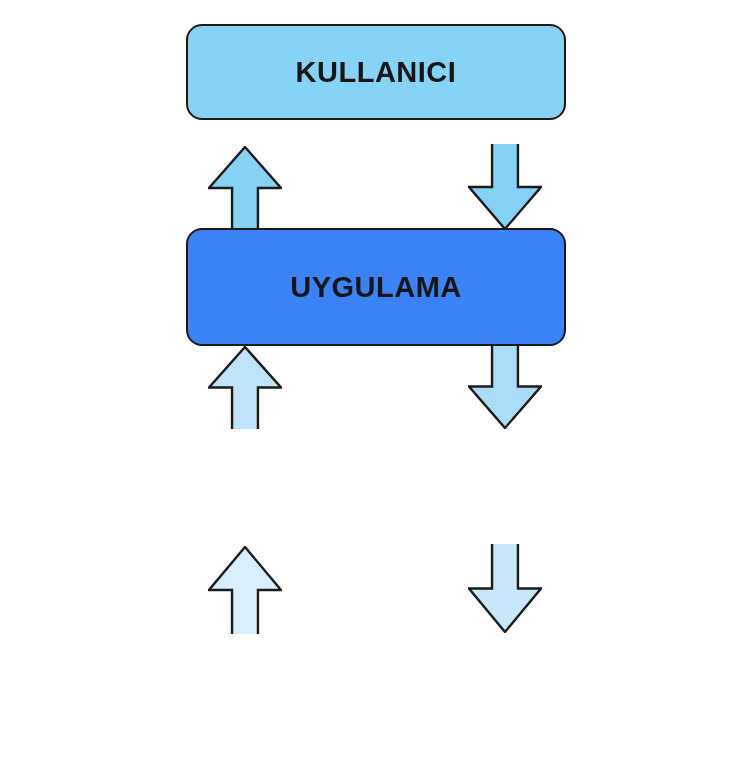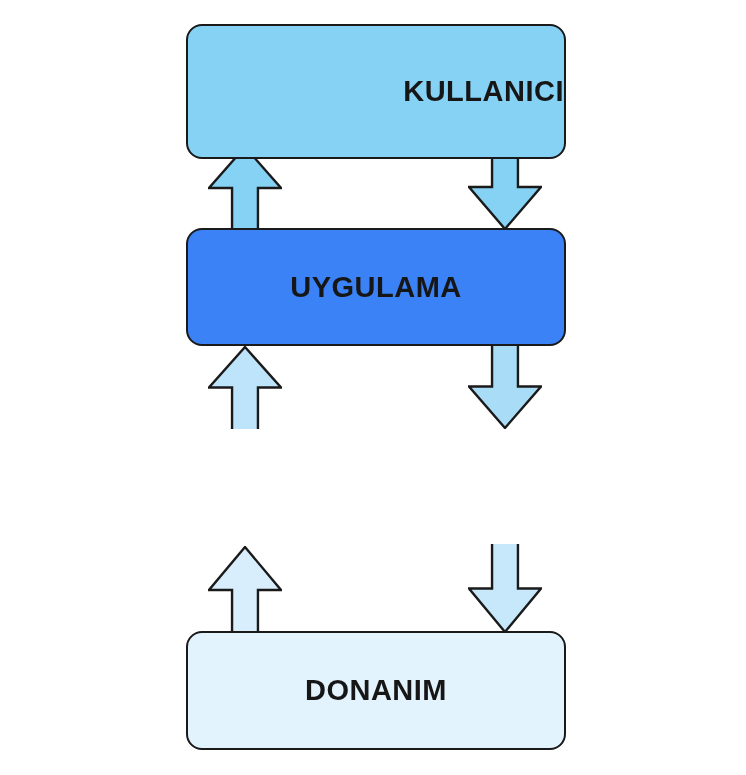--- a/index.html
+++ b/index.html
@@ -42,32 +42,29 @@
   }
   .arrow-wrap svg {
     display: block;
   }
 </style>
 </head>
 <body>
 
 <div id="canvas">
 
-  <div class="layer-box" id="box-0" style="left: 186px; top: 24px; width: 380px; height: 135px; background: rgb(134, 210, 245); border-color: rgb(26, 26, 26); justify-content: flex-end;">
+  <div class="layer-box" id="box-0" style="left: 186px; top: 24px; width: 380px; height: 96px; background: rgb(134, 210, 245); border-color: rgb(26, 26, 26);">
     <span class="layer-label">KULLANICI</span>
   </div>
 
   <div class="layer-box" id="box-1" style="left: 186px; top: 228px; width: 380px; height: 118px; background: #3b82f6; border-color: rgb(26, 26, 26);">
     <span class="layer-label">UYGULAMA</span>
   </div>
 
 
-  <div class="layer-box" id="box-3" style="left: 186px; top: 631px; width: 380px; height: 119px; background: rgb(226, 243, 253); border-color: rgb(26, 26, 26);">
-    <span class="layer-label">DONANIM</span>
-  </div>
 
   <div class="arrow-wrap" id="arrow-0" style="left: 208px; top: 146px; width: 74px; height: 84px;">
       <svg width="74" height="84" viewBox="0 0 74 84">
         <polygon points="37.00,1.00 73.00,42.00 49.95,42.00 49.95,86.00 24.05,86.00 24.05,42.00 1.00,42.00" fill="#86d2f5" stroke="#1a1a1a" stroke-width="2.4" stroke-linejoin="miter"></polygon>
       </svg>
     </div>
   <div class="arrow-wrap" id="arrow-1" style="left: 468px; top: 144px; width: 74px; height: 86px;">
       <svg width="74" height="86" viewBox="0 0 74 86">
         <polygon points="37.00,85.00 73.00,43.00 49.95,43.00 49.95,-2.00 24.05,-2.00 24.05,43.00 1.00,43.00" fill="#86d2f5" stroke="#1a1a1a" stroke-width="2.4" stroke-linejoin="miter"></polygon>
       </svg>

